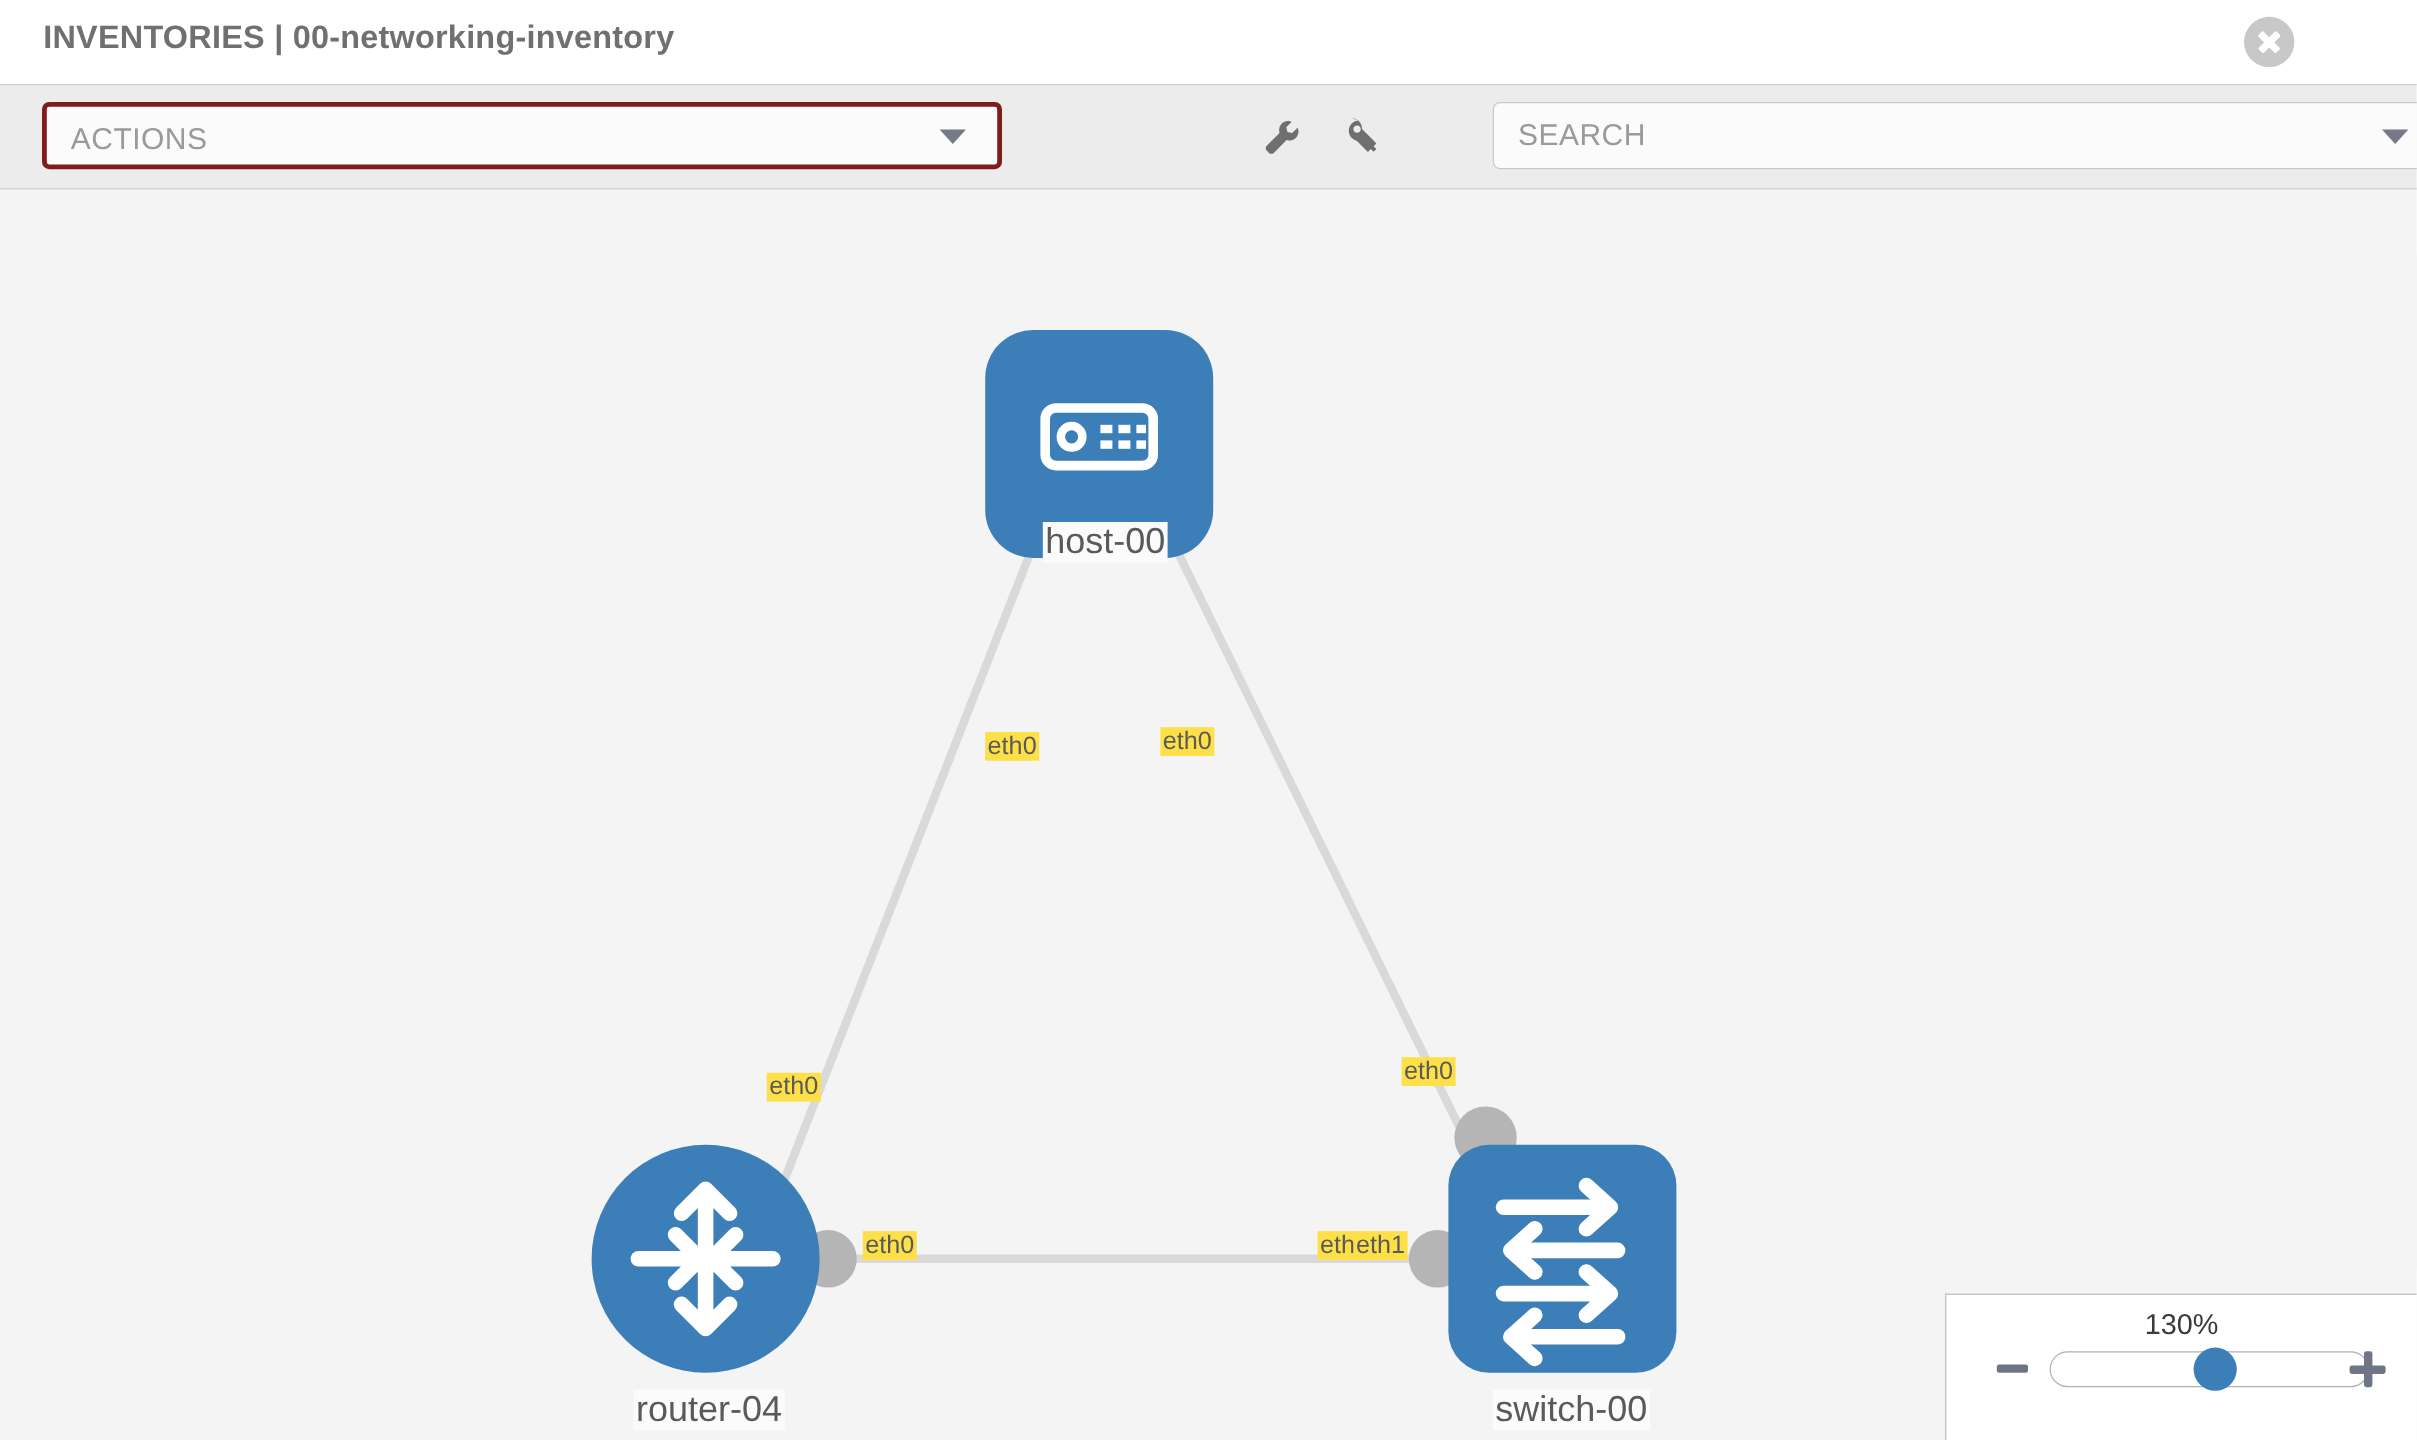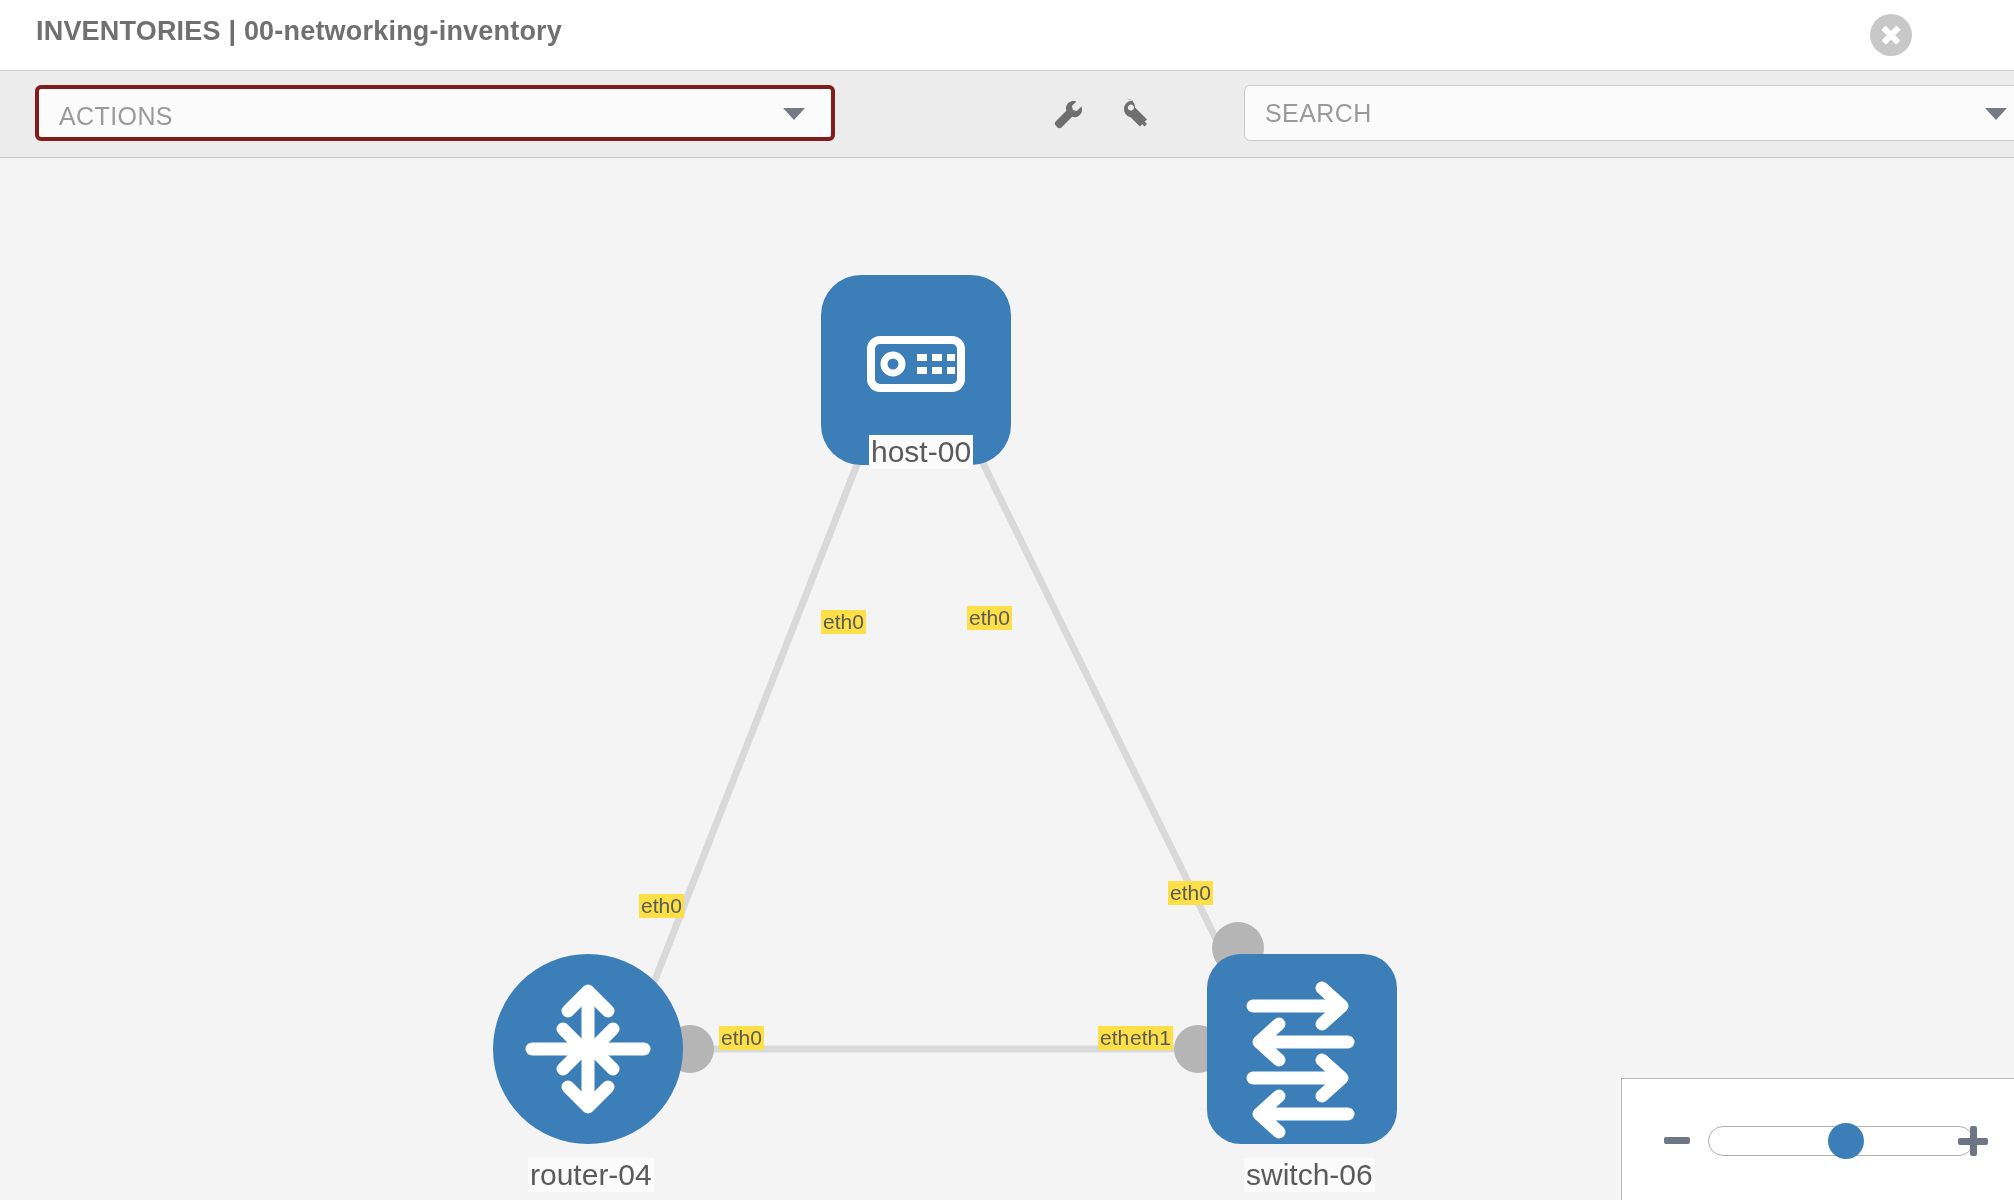--- a/index.html
+++ b/index.html
@@ -345,35 +345,36 @@
         <line x1="1348" y1="956" x2="1261" y2="956"></line>
         <polyline points="1279,938 1259,956 1279,974"></polyline>
       </g>
     </g>
   </svg>
 
   <div class="node-name" style="left:869px; top:277px;">host-00</div>
 
   <div class="node-name" style="left:528px; top:1000px;">router-04</div>
 
-  <div class="node-name" style="left:1244px; top:1000px;">switch-06</div>
+  <div class="node-name" style="left:1244px; top:1000px;">switch-00</div>
 
   <div class="iface-label" style="left:821px; top:452px;">eth0</div>
 
   <div class="iface-label" style="left:967px; top:448px;">eth0</div>
 
   <div class="iface-label" style="left:639px; top:736px;">eth0</div>
 
   <div class="iface-label" style="left:1168px; top:723px;">eth0</div>
 
   <div class="iface-label" style="left:719px; top:868px;">eth0</div>
 
   <div class="iface-label" style="left:1098px; top:868px;">eth0</div>
 
   <div class="iface-label" style="left:1116px; top:868px;margin-left:12px;">eth1</div>
 </div>
 
 <div class="zoom-panel">
+  <div class="zoom-value">130%</div>
   <div class="zoom-minus"></div>
   <div class="zoom-track"></div>
   <div class="zoom-thumb" id="zoom-thumb" style="left: 205.6px;"></div>
   <div class="zoom-plus"></div>
 </div>
 
 </body></html>

